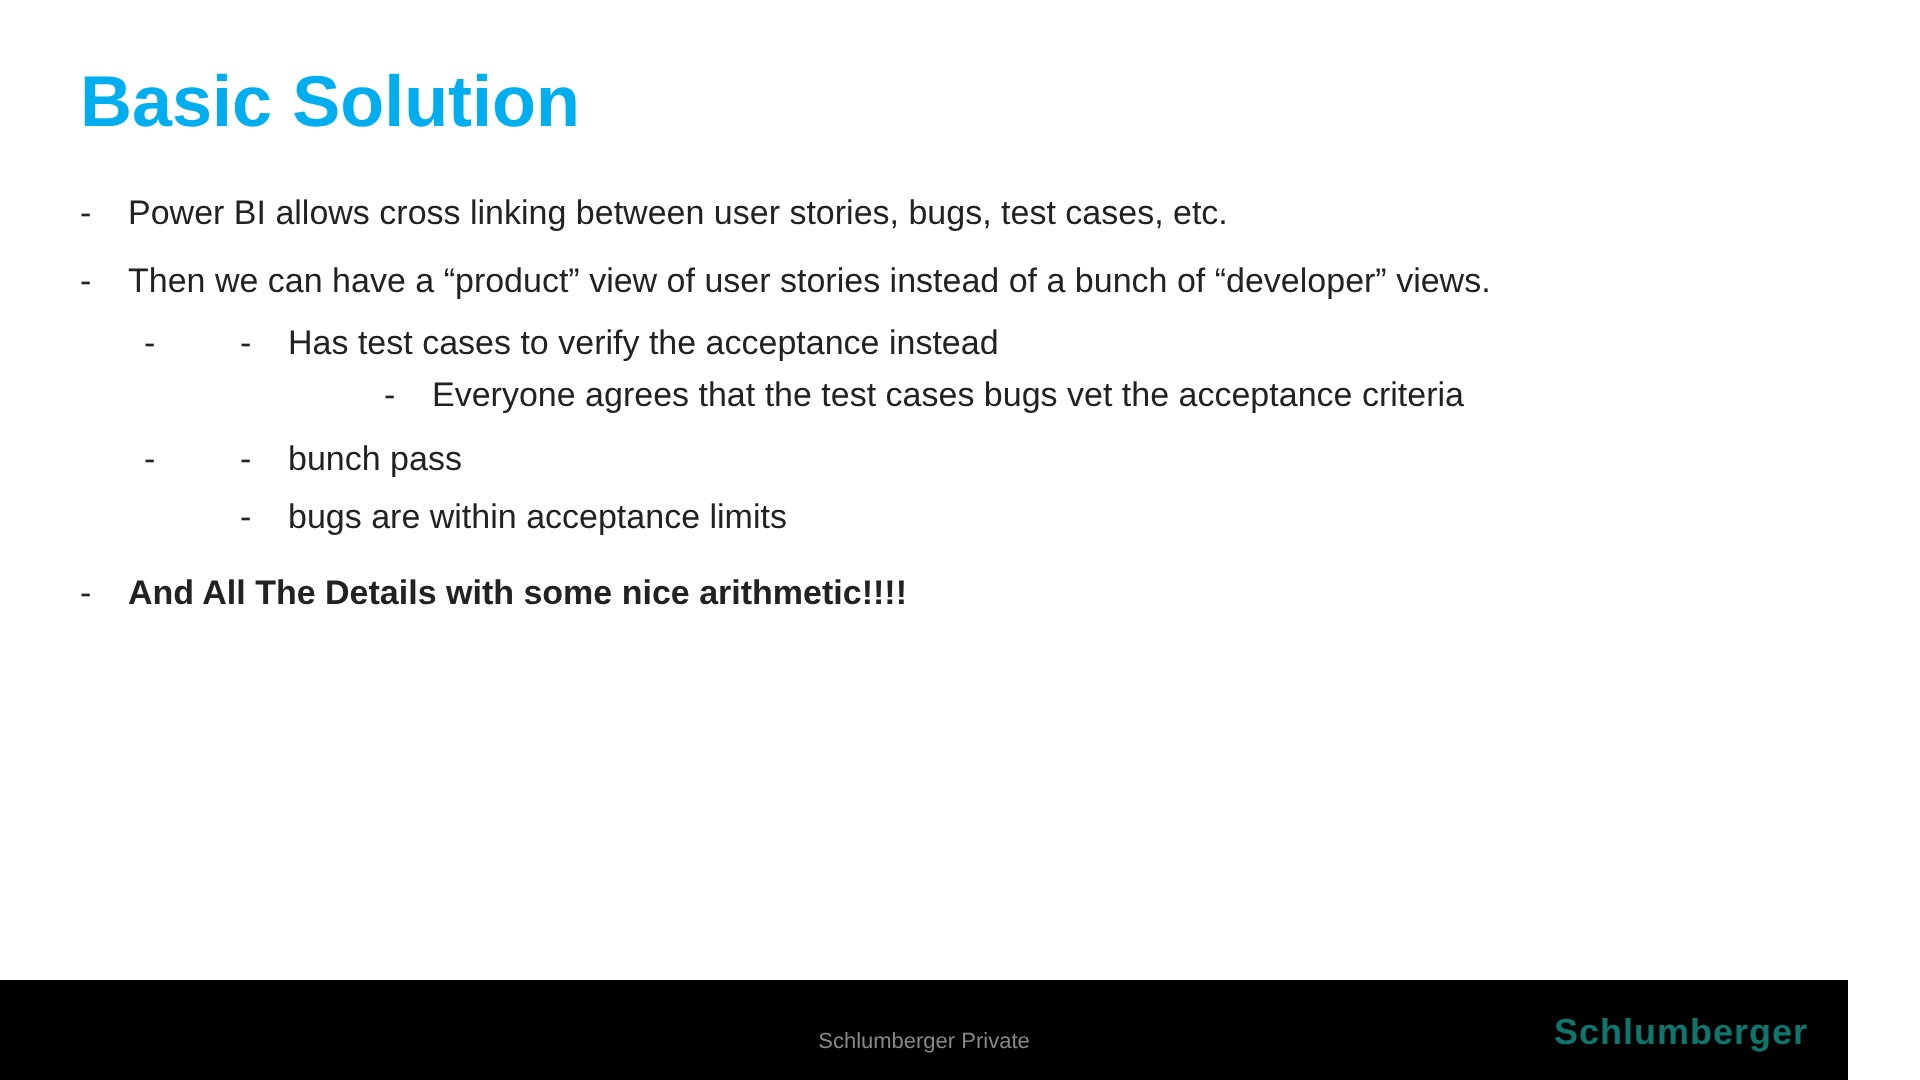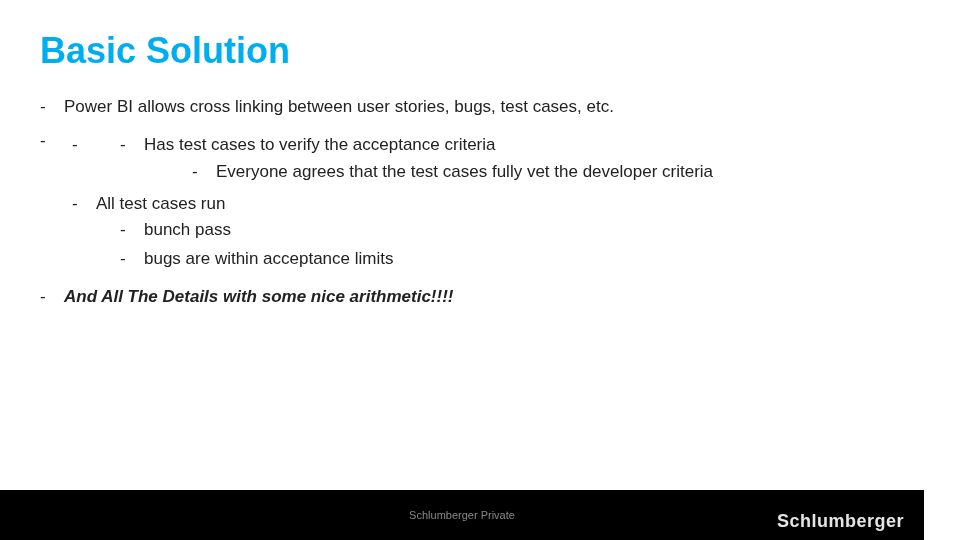--- a/index.html
+++ b/index.html
@@ -91,48 +91,47 @@
       margin-left: 48px;
     }
 
     .bullet-l4 .dash {
       min-width: 24px;
       font-size: 17px;
       color: #222;
     }
 
     .italic-bold {
-      font-style: italic;
       font-weight: bold;
     }
 
     .footer {
       position: absolute;
       bottom: 0;
       left: 0;
       right: 0;
       height: 50px;
       background: #000000;
       display: flex;
-      align-items: center;
+      align-items: flex-end;
       justify-content: space-between;
       padding: 13px 20px;
     }
 
     .footer-center {
       position: absolute;
       left: 50%;
       transform: translateX(-50%);
       color: #888888;
       font-size: 11px;
     }
 
     .footer-logo {
       margin-left: auto;
-      color: #e5e5e5;
+      color: #0f766e;
       font-size: 18px;
       font-weight: bold;
       font-family: Arial, sans-serif;
       letter-spacing: 0.5px;
       margin-top: 12px;
     }
   </style>
 </head>
 <body>
 
@@ -143,45 +142,45 @@
   <div class="content">
 
     <div class="bullet-l1">
       <span class="dash">-</span>
       <span class="text">Power BI allows cross linking between user stories, bugs, test cases, etc.</span>
     </div>
 
     <div class="bullet-l1">
       <span class="dash">-</span>
       <div class="text">
+        <span>Then we can have a “product” view of user stories instead of a bunch of “developer” views.</span>
 
         <div class="sub-list">
 
           <div class="bullet-l2">
             <span class="dash">-</span>
             <div>
               
               <div class="bullet-l3">
                 <span class="dash">-</span>
                 <div>
-                  <span>Has test cases to verify the acceptance criteria</span>
+                  <span>Has test cases to verify the acceptance instead</span>
                   
                   <div class="bullet-l4">
                     <span class="dash">-</span>
-                    <span>Everyone agrees that the test cases fully vet the developer criteria</span>
+                    <span>Everyone agrees that the test cases bugs vet the acceptance criteria</span>
                   </div>
                 </div>
               </div>
             </div>
           </div>
 
           <div class="bullet-l2">
             <span class="dash">-</span>
             <div>
-              <span>All test cases run</span>
               
               <div class="bullet-l3">
                 <span class="dash">-</span>
                 <span>bunch pass</span>
               </div>
               
               <div class="bullet-l3">
                 <span class="dash">-</span>
                 <span>bugs are within acceptance limits</span>
               </div>

